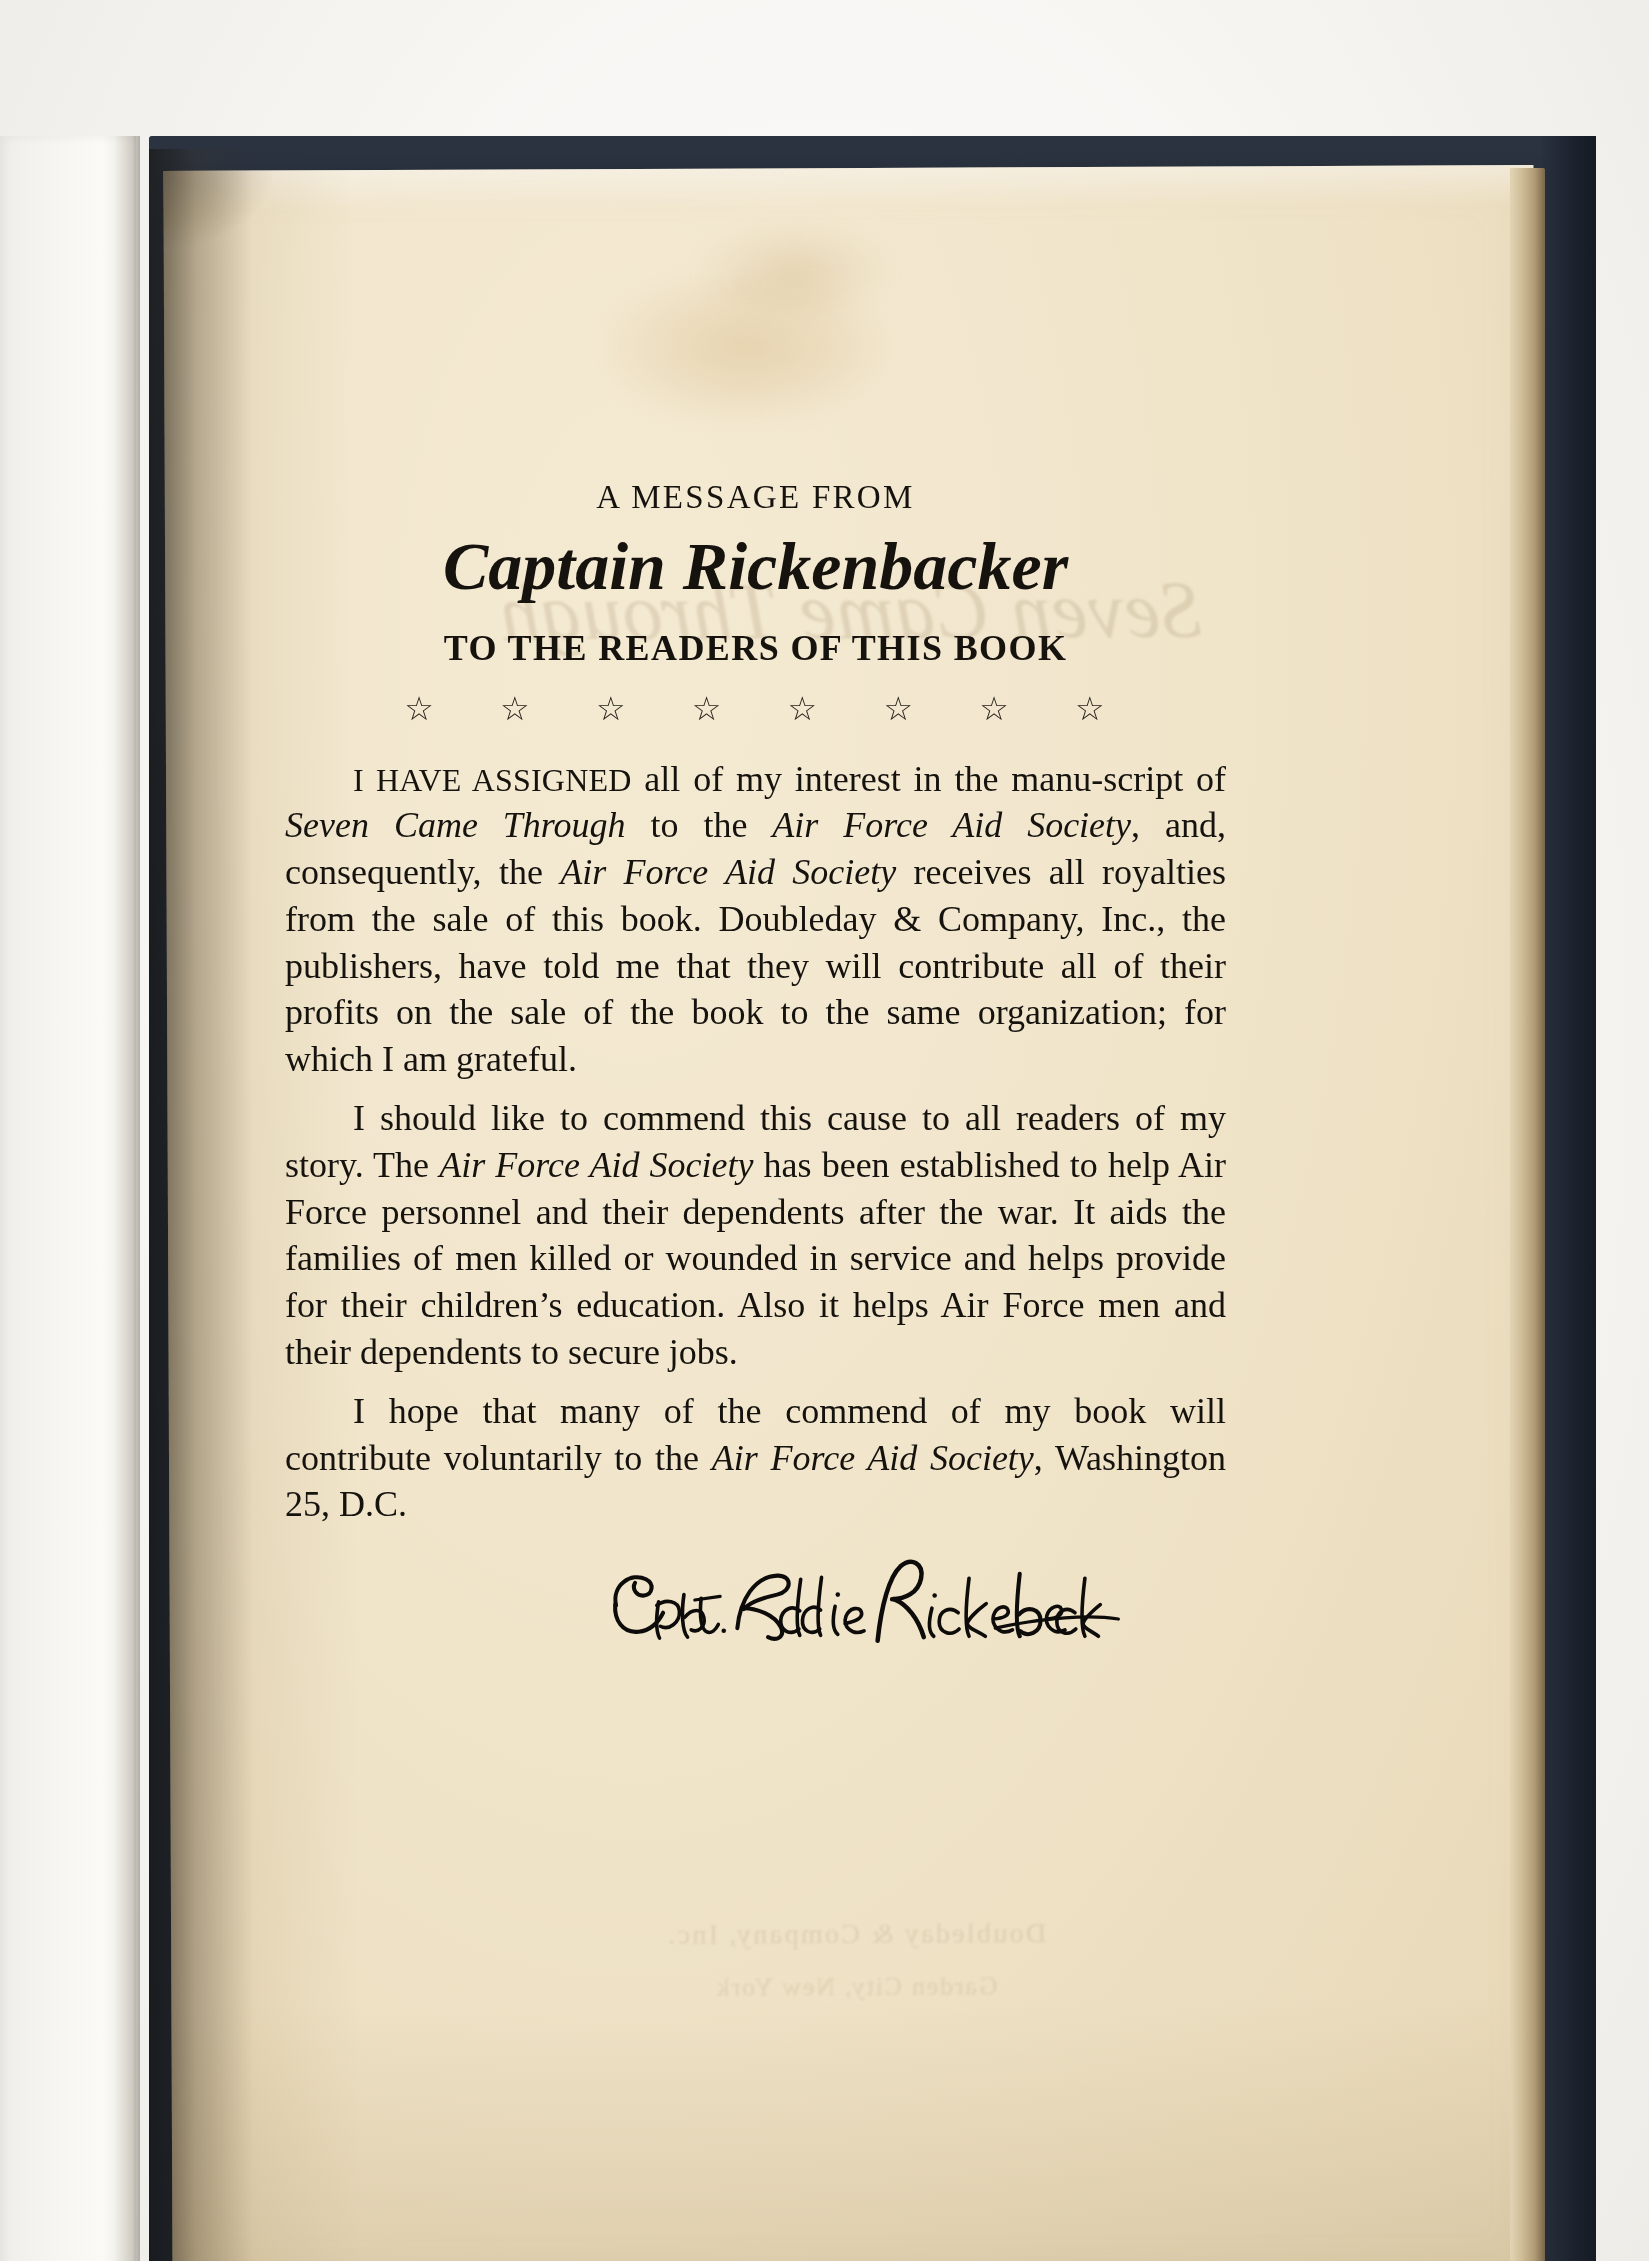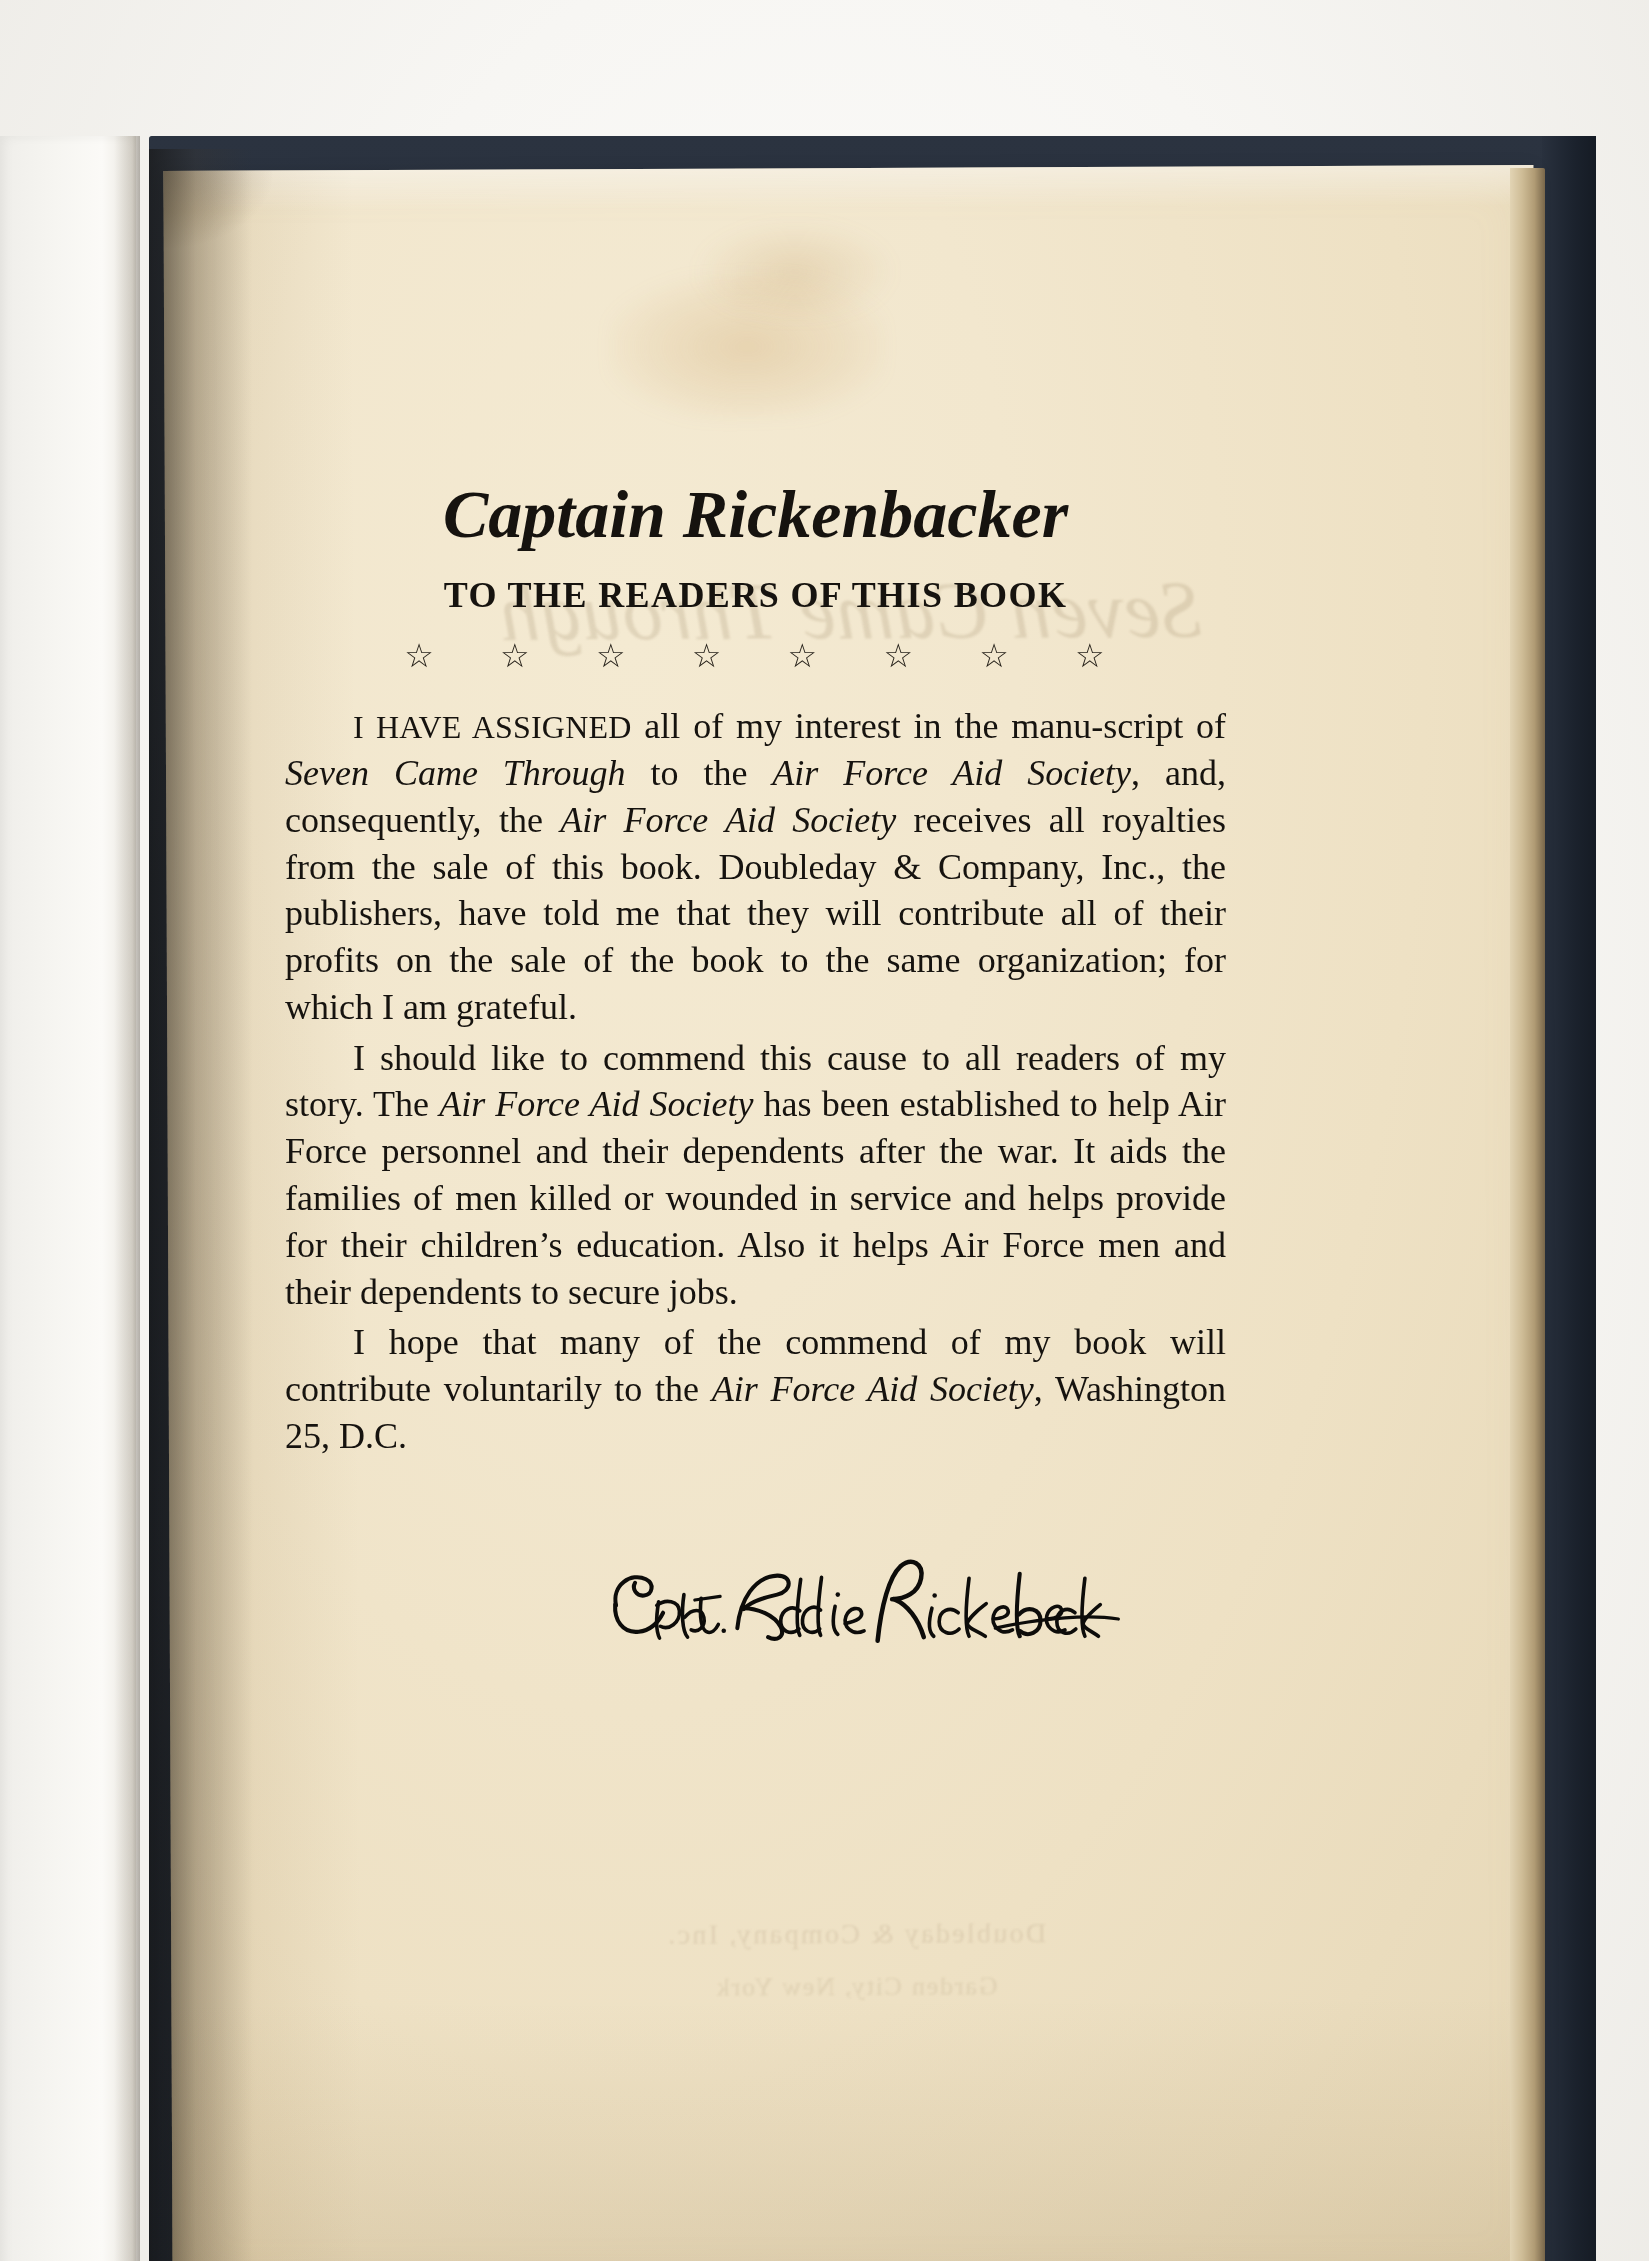--- a/index.html
+++ b/index.html
@@ -216,21 +216,21 @@
     padding-left: 27px;
   }
   .body-p {
     font-size: 36px;
     line-height: 1.30;
     text-align: justify;
     margin: 0 0 0 0;
     text-indent: 68px;
     hyphens: none;
   }
-  .body-p + .body-p { margin-top: 4px; }
+  .body-p + .body-p { margin-top: 12px; }
   .body-p i { }
   .lead-caps {
     font-size: 32px;
     letter-spacing: 0.2px;
   }
 
   
   .signature {
     position: absolute;
     left: 588px;
@@ -280,20 +280,21 @@
   <div class="bleed bleed-pub2">Garden City, New York</div>
 
   <div class="leaf-shade"></div>
   <div class="leaf-shade-bottom"></div>
 </div>
 
 <div class="gutter"></div>
 
 <div class="text-col">
 
+  <div class="kicker">A Message from</div>
 
   <div class="headline">Captain Rickenbacker</div>
 
   <div class="subhead">To the Readers of this Book</div>
 
   <div class="stars">☆ ☆ ☆ ☆ ☆ ☆ ☆ ☆</div>
 
   <p class="body-p">
     <span class="lead-caps">I HAVE ASSIGNED</span><span> all of my interest in the manu-script of </span><i>Seven Came Through</i><span> to the </span><i>Air Force Aid Society</i><span>, and, consequently, the </span><i>Air Force Aid Society</i><span> receives all royalties from the sale of this book. Doubleday &amp; Company, Inc., the publishers, have told me that they will contribute all of their profits on the sale of the book to the same organization; for which I am grateful.</span>
   </p>

